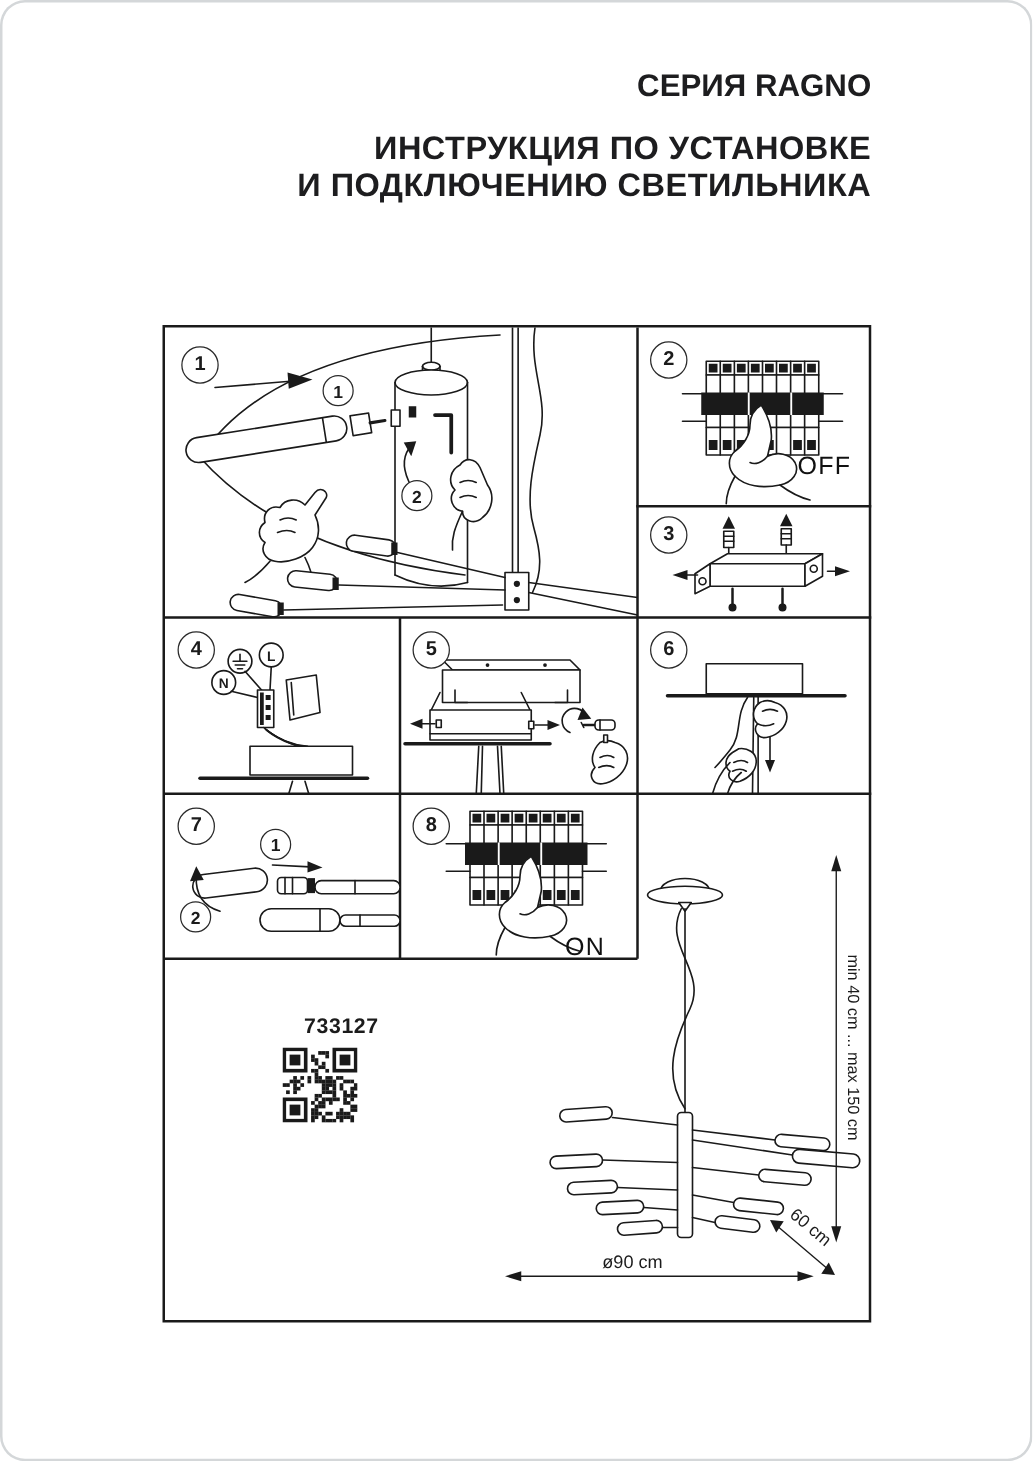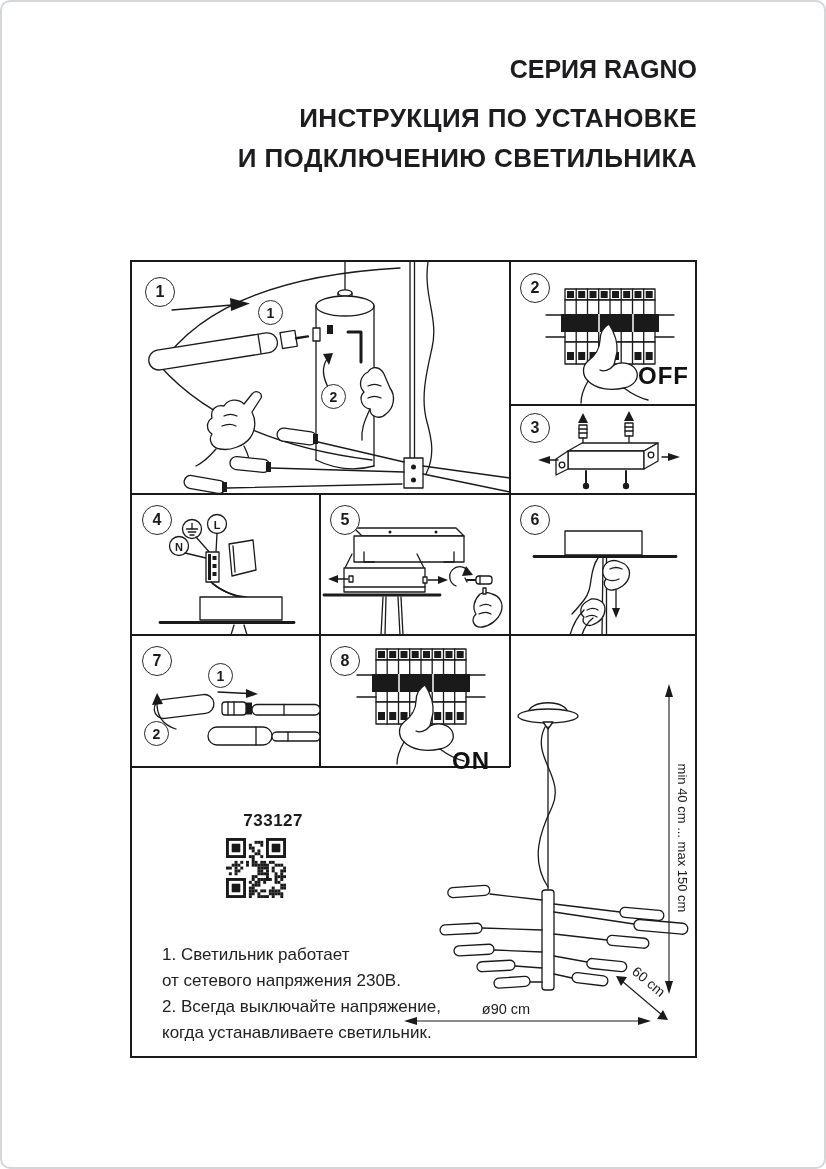--- a/index.html
+++ b/index.html
@@ -1,34 +1,34 @@
 <!DOCTYPE html>
 <html><head>
 <meta charset="utf-8">
 <style>
   html,body{margin:0;padding:0;background:#ffffff;}
   .page{position:relative;width:826px;height:1169px;background:#fff;overflow:hidden;
         font-family:"Liberation Sans","DejaVu Sans",sans-serif;color:#1b1b1b;
-        border-radius:10px;box-shadow:inset 0 0 0 2px #d4d7d9;}
+        border-radius:20px;box-shadow:inset 0 0 0 2px #d4d7d9;}
   
   .hdr{position:absolute;right:129px;top:54px;text-align:right;font-weight:bold;color:#1d1d1f;}
   .hdr .l1{font-size:25px;line-height:30px;}
   .hdr .ttl{margin-top:20px;font-size:26px;line-height:28px;letter-spacing:0.4px;}
   
   .board{position:absolute;left:130px;top:260px;width:567px;height:798px;
          border:2px solid #1a1a1a;box-sizing:border-box;}
   .gline{position:absolute;background:#1a1a1a;}
   .panel{position:absolute;}
   .panel svg{position:absolute;left:0;top:0;}
   .badge{position:absolute;border:1.6px solid #2a2a2a;border-radius:50%;background:#fff;
          display:flex;align-items:center;justify-content:center;font-weight:bold;color:#1b1b1b;
          box-sizing:border-box;}
   .badge.main{width:30px;height:30px;font-size:16px;}
   .badge.small{width:25px;height:25px;font-size:14px;}
-  .swlabel{position:absolute;font-weight:bold;font-size:24px;color:#111;letter-spacing:1px;}
+  .swlabel{position:absolute;font-weight:normal;font-size:20px;color:#111;letter-spacing:1px;}
   
   .ln{stroke:#1a1a1a;fill:none;stroke-width:1.3;stroke-linecap:round;stroke-linejoin:round;}
   .lnw{stroke:#1a1a1a;fill:#fff;stroke-width:1.3;stroke-linecap:round;stroke-linejoin:round;}
   .fillk{fill:#1a1a1a;stroke:none;}
   .thick{stroke-width:2.8;}
   .dim{stroke:#1a1a1a;fill:none;stroke-width:1.1;}
   .dimtxt{font-family:"Liberation Sans","DejaVu Sans",sans-serif;fill:#1b1b1b;}
   
   .article{position:absolute;left:77px;top:549px;width:94px;text-align:right;
            font-size:17px;font-weight:bold;letter-spacing:0.5px;}
@@ -36,21 +36,21 @@
   .qr{position:absolute;left:94px;top:576px;}
 </style>
 </head>
 <body>
 
 <div class="page">
 
   <div class="hdr">
     <div class="l1">СЕРИЯ RAGNO</div>
     <div class="ttl">ИНСТРУКЦИЯ ПО УСТАНОВКЕ</div>
-    <div class="ttl" style="margin-top:12px;">И ПОДКЛЮЧЕНИЮ СВЕТИЛЬНИКА</div>
+    <div class="ttl" style="margin-top:2px;">И ПОДКЛЮЧЕНИЮ СВЕТИЛЬНИКА</div>
   </div>
 
   <div class="board">
 
     <div class="gline" style="left:377px;top:0;width:2px;height:505px;"></div>
     <div class="gline" style="left:187px;top:232px;width:2px;height:273px;"></div>
     <div class="gline" style="left:377px;top:142px;width:188px;height:2px;"></div>
     <div class="gline" style="left:0;top:231px;width:565px;height:2px;"></div>
     <div class="gline" style="left:0;top:372px;width:565px;height:2px;"></div>
     <div class="gline" style="left:0;top:504px;width:378px;height:2px;"></div>
@@ -577,26 +577,20 @@
           <rect x="5.7" y="5.7" width="8.6" height="8.6"></rect>
         <rect x="40" y="0" width="20" height="20"></rect>
           <rect x="42.9" y="2.9" width="14.2" height="14.2" fill="#fff"></rect>
           <rect x="45.7" y="5.7" width="8.6" height="8.6"></rect>
         <rect x="0" y="40" width="20" height="20"></rect>
           <rect x="2.9" y="42.9" width="14.2" height="14.2" fill="#fff"></rect>
           <rect x="5.7" y="45.7" width="8.6" height="8.6"></rect>
       </g>
     </svg>
 
-    <div class="notes">
-      <div>1. Светильник работает</div>
-      <div>от сетевого напряжения 230В.</div>
-      <div>2. Всегда выключайте напряжение,</div>
-      <div>когда устанавливаете светильник.</div>
-    </div>
 
     <svg style="position:absolute;left:250px;top:410px;pointer-events:none;" width="317" height="380" viewBox="0 0 317 380">
       <g>
         <path class="lnw" d="M 146,42 C 146,27 186,27 186,42"></path>
         <ellipse class="lnw" cx="166" cy="44" rx="30" ry="7"></ellipse>
         <polygon class="lnw" points="161,50 171,50 166,57"></polygon>
       </g>
       <line class="ln" x1="166" y1="55" x2="166" y2="218"></line>
       <path class="ln" d="M 163,55 C 148,85 184,105 170,135 C 158,160 148,188 166,215"></path>
       <rect class="lnw" x="160" y="218" width="12" height="100" rx="3"></rect>

